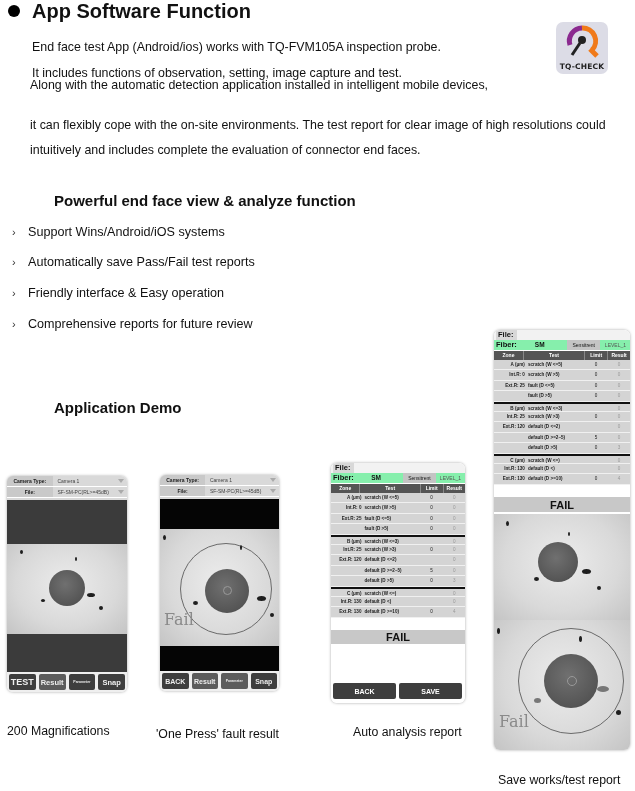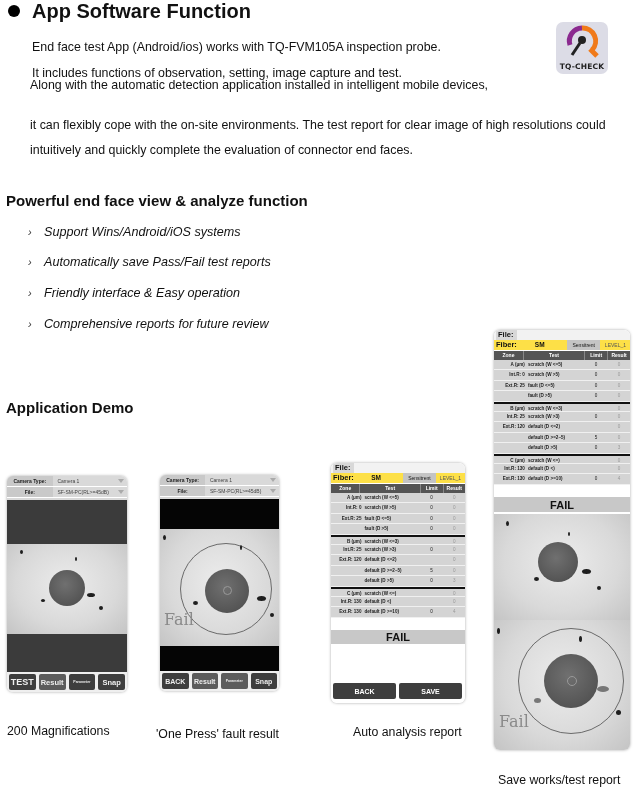--- a/index.html
+++ b/index.html
@@ -12,22 +12,22 @@
   .title-bullet { left: 8px; top: 5px; width: 12px; height: 12px; border-radius: 50%; background: #000; }
   .title { left: 32px; top: -2px; font-size: 20px; font-weight: bold; line-height: 26px; white-space: nowrap; }
 
   .intro p { position: absolute; font-size: 12.4px; line-height: 16px; white-space: nowrap; color: #111; }
 
   
   .logo { left: 556px; top: 22px; width: 52px; height: 52px; border-radius: 7px; background: #dcdce6; }
   .logo svg { position: absolute; left: 6px; top: 3px; }
   .logo-label { position: absolute; left: 0; right: 0; bottom: 3px; text-align: center; font-size: 7.5px; font-weight: bold; color: #222; letter-spacing: 0.2px; font-family: "DejaVu Sans", sans-serif; }
 
-  .section-h { font-size: 15px; font-weight: bold; white-space: nowrap; }
-  .feature { position: absolute; left: 28px; font-size: 12.6px; white-space: nowrap; font-style: italic; }
+  .section-h { font-size: 15px; font-weight: bold; white-space: nowrap; margin-left: 48px; }
+  .feature { position: absolute; left: 12px; font-size: 12.6px; white-space: nowrap; }
   .feature .chev { display: inline-block; width: 16px; font-size: 11px; color: #333; }
 
   
   .phone { position: absolute; background: #fff; border-radius: 6px; box-shadow: 0 0 3px rgba(0,0,0,0.35); overflow: hidden; }
   .cam-top { position: absolute; left: 0; right: 0; background: #d9d9d9; font-size: 5px; }
   .cam-row { position: relative; height: 11px; border-bottom: 1px solid #fff; }
   .cam-label { position: absolute; left: 0; top: 0; width: 38%; height: 100%; background: #c9c9c9; font-weight: bold; text-align: center; line-height: 11px; font-size: 5px; color: #222; }
   .cam-val { position: absolute; left: 42%; top: 0; line-height: 11px; color: #444; font-size: 5px; }
   .cam-arrow { position: absolute; right: 3px; top: 3px; width: 0; height: 0; border-left: 3px solid transparent; border-right: 3px solid transparent; border-top: 4px solid #aaa; }
   .dark { position: absolute; left: 0; right: 0; background: #3b3b3b; }
@@ -38,21 +38,21 @@
   .speck { position: absolute; border-radius: 50%; background: #1e1e1e; }
   .fail-txt { position: absolute; font-family: "DejaVu Serif", serif; color: #8a8a8a; }
   .btn-bar { position: absolute; left: 0; right: 0; background: #efefef; display: flex; gap: 3px; padding: 2px 2px; }
   .ph-btn { flex: 1; background: #3e3e3e; color: #eee; font-weight: bold; display: flex; align-items: center; justify-content: center; border-radius: 2px; white-space: nowrap; }
   .ph-btn.light { background: #5c5c5c; }
 
   
   .report { position: absolute; background: #fff; }
   .rp-file { position: absolute; left: 0; right: 0; height: 10px; background: #f2f2f2; }
   .rp-file span { position: absolute; left: 2px; top: 0; font-size: 7.5px; font-weight: bold; line-height: 10px; background: #d8d8d8; padding: 0 4px 0 2px; height: 10px; }
-  .rp-fiber { position: absolute; left: 0; right: 0; height: 10px; background: #fde047; font-size: 6px; }
+  .rp-fiber { position: absolute; left: 0; right: 0; height: 10px; background: #86efac; font-size: 6px; }
   .rp-fiber .k { position: absolute; left: 2px; font-weight: bold; font-size: 7.5px; line-height: 10px; }
   .rp-fiber .v { position: absolute; left: 30%; font-weight: bold; line-height: 10px; font-size: 6.5px; }
   .rp-fiber .s { position: absolute; left: 54%; width: 24%; background: #c4c4c4; text-align: center; line-height: 10px; font-size: 5px; }
   .rp-fiber .l { position: absolute; right: 4px; line-height: 10px; font-size: 5px; color: #555; }
   .rp-head { position: absolute; left: 0; right: 0; height: 9px; background: #545454; color: #fff; display: flex; font-size: 5px; font-weight: bold; line-height: 9px; }
   .rp-head div { text-align: center; border-right: 1px solid #888; }
   .rp-rows { position: absolute; left: 0; right: 0; background: #d4d4d4; }
   .rp-row { position: relative; height: 10.4px; border-bottom: 1px solid #f0f0f0; font-size: 4.6px; line-height: 10px; color: #222; }
   .rp-row.sep { border-top: 2px solid #111; }
   .rp-row span { position: absolute; white-space: nowrap; }
@@ -69,21 +69,21 @@
 <body>
 
 <div class="abs title-bullet"></div>
 <div class="abs title">App Software Function</div>
 
 <div class="intro">
   <p style="left:32px;top:39px">End face test App (Android/ios) works with TQ-FVM105A inspection probe.</p>
   <p style="left:32px;top:65px">It includes functions of observation, setting, image capture and test.</p>
   <p style="left:30px;top:77px">Along with the automatic detection application installed in intelligent mobile devices,</p>
   <p style="left:30px;top:117px">it can flexibly cope with the on-site environments. The test report for clear image of high resolutions could</p>
-  <p style="left:30px;top:142px">intuitively and quickly complete the evaluation of connector end faces.</p>
+  <p style="left:30px;top:142px">intuitively and includes complete the evaluation of connector end faces.</p>
 </div>
 
 <div class="abs logo">
   <svg width="40" height="36" viewBox="0 0 40 36">
     <path d="M20 3 A13 13 0 0 0 8 20" stroke="#8b2a8f" stroke-width="5" fill="none"></path>
     <path d="M20 3 A13 13 0 0 1 30 25" stroke="#f07a1a" stroke-width="5" fill="none"></path>
     <path d="M28 24 L35 31" stroke="#f07a1a" stroke-width="5"></path>
     <circle cx="20" cy="15" r="4" fill="#222"></circle>
     <path d="M18 18 L10 30" stroke="#222" stroke-width="3"></path>
   </svg>

